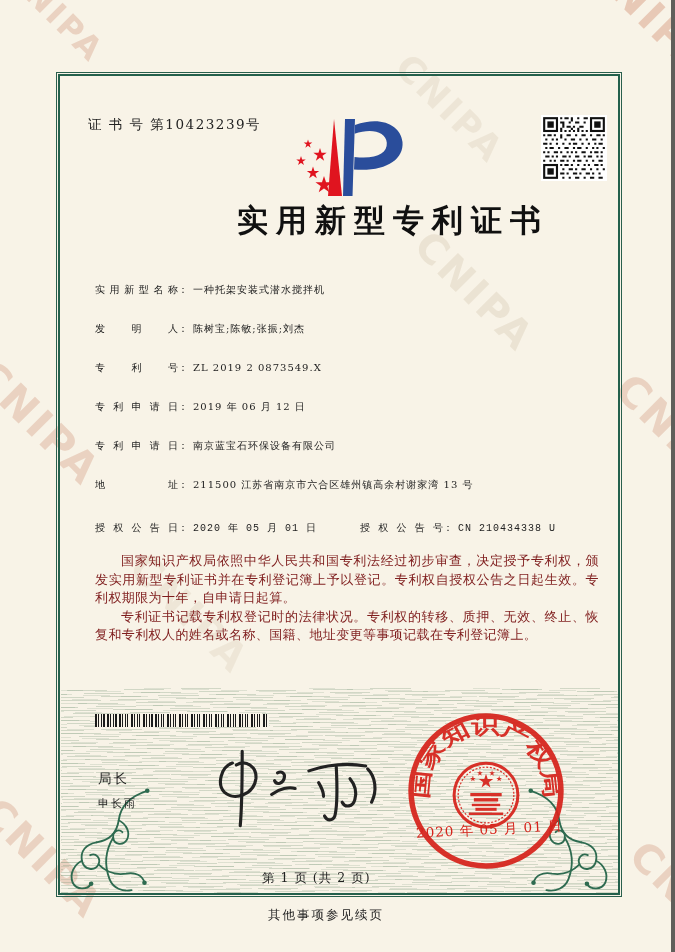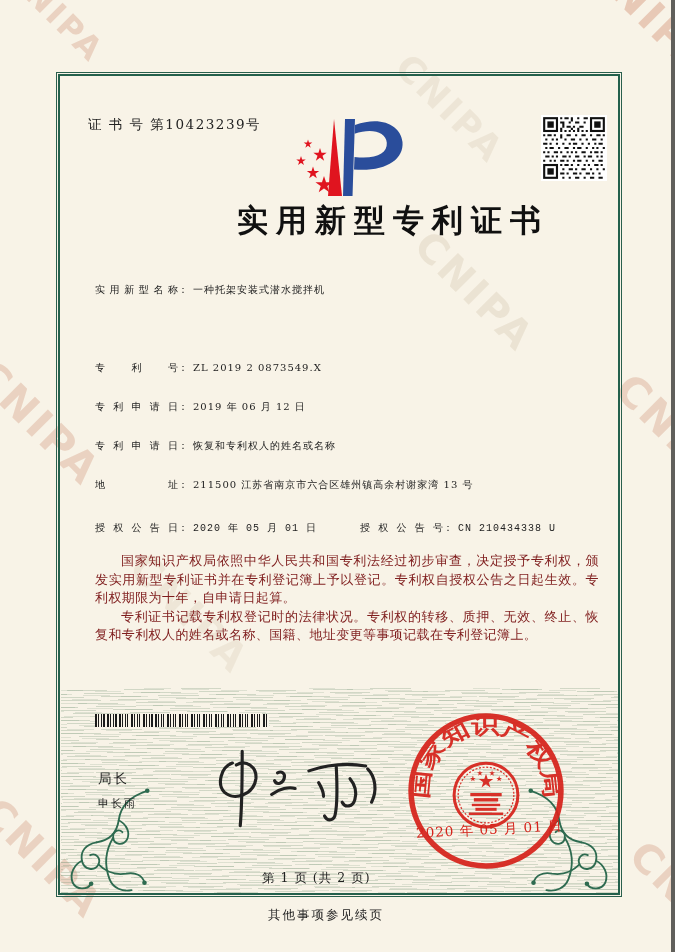--- a/index.html
+++ b/index.html
@@ -168,28 +168,31 @@
        <rect x="1" y="23" width="5" height="5" fill="#fff"></rect>
         <rect x="2" y="24" width="3" height="3" fill="#111"></rect>
       </g>
   </svg>
 
   <div class="title">实用新型专利证书</div>
 
   <div class="frow frow0">
     <span class="flabel">实用新型名称</span><span class="fcolon">：</span><span class="fvalue">一种托架安装式潜水搅拌机</span>
   </div>
+  <div class="frow frow1">
+    <span class="flabel">发明人</span><span class="fcolon">：</span><span class="fvalue">陈树宝;陈敏;张振;刘杰</span>
+  </div>
   <div class="frow frow2">
     <span class="flabel">专利号</span><span class="fcolon">：</span><span class="fvalue">ZL 2019 2 0873549.X</span>
   </div>
   <div class="frow frow3">
     <span class="flabel">专利申请日</span><span class="fcolon">：</span><span class="fvalue">2019 年 06 月 12 日</span>
   </div>
   <div class="frow frow4">
-    <span class="flabel">专利申请日</span><span class="fcolon">：</span><span class="fvalue">恢复和专利权人的姓名或名称</span>
+    <span class="flabel">专利申请日</span><span class="fcolon">：</span><span class="fvalue">南京蓝宝石环保设备有限公司</span>
   </div>
   <div class="frow frow5">
     <span class="flabel">地址</span><span class="fcolon">：</span><span class="fvalue">211500 江苏省南京市六合区雄州镇高余村谢家湾 13 号</span>
   </div>
   <div class="frow frow6">
     <span class="flabel">授权公告日</span><span class="fcolon">：</span><span class="fvalue">2020 年 05 月 01 日</span>
     <span class="pair2">
       <span class="flabel">授权公告号</span><span class="fcolon">：</span><span class="fvalue">CN 210434338 U</span>
     </span>
   </div>

